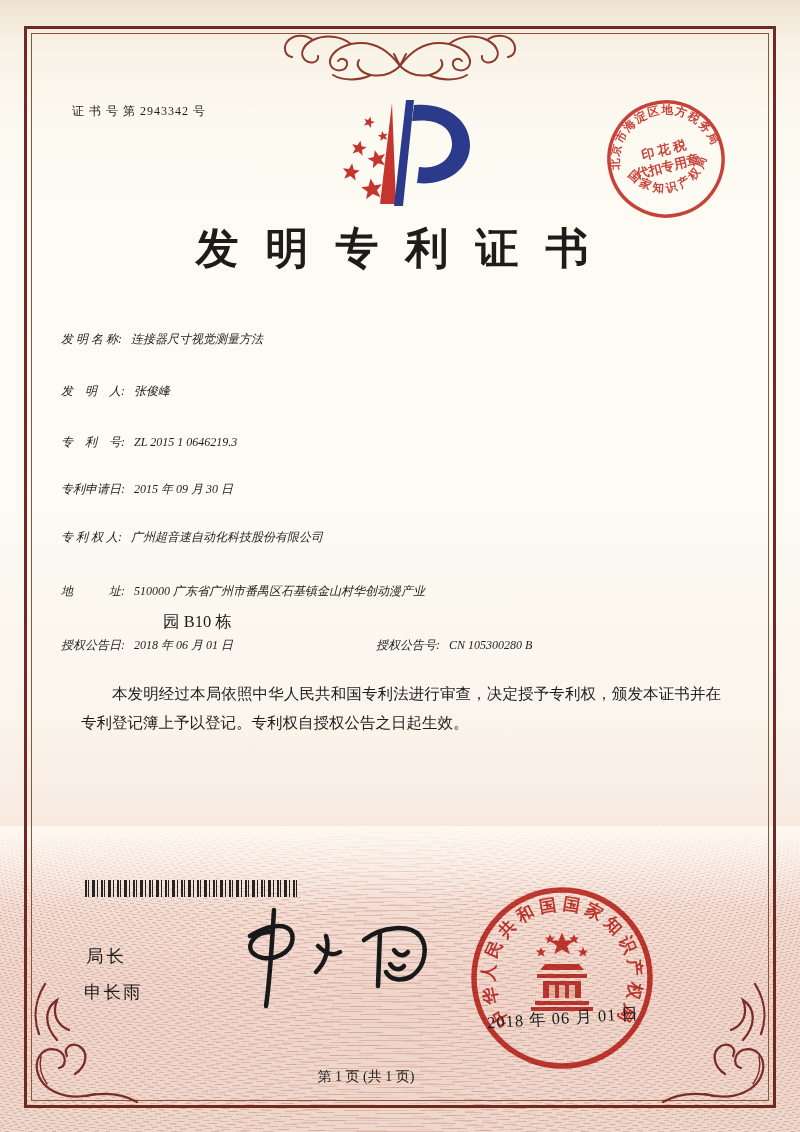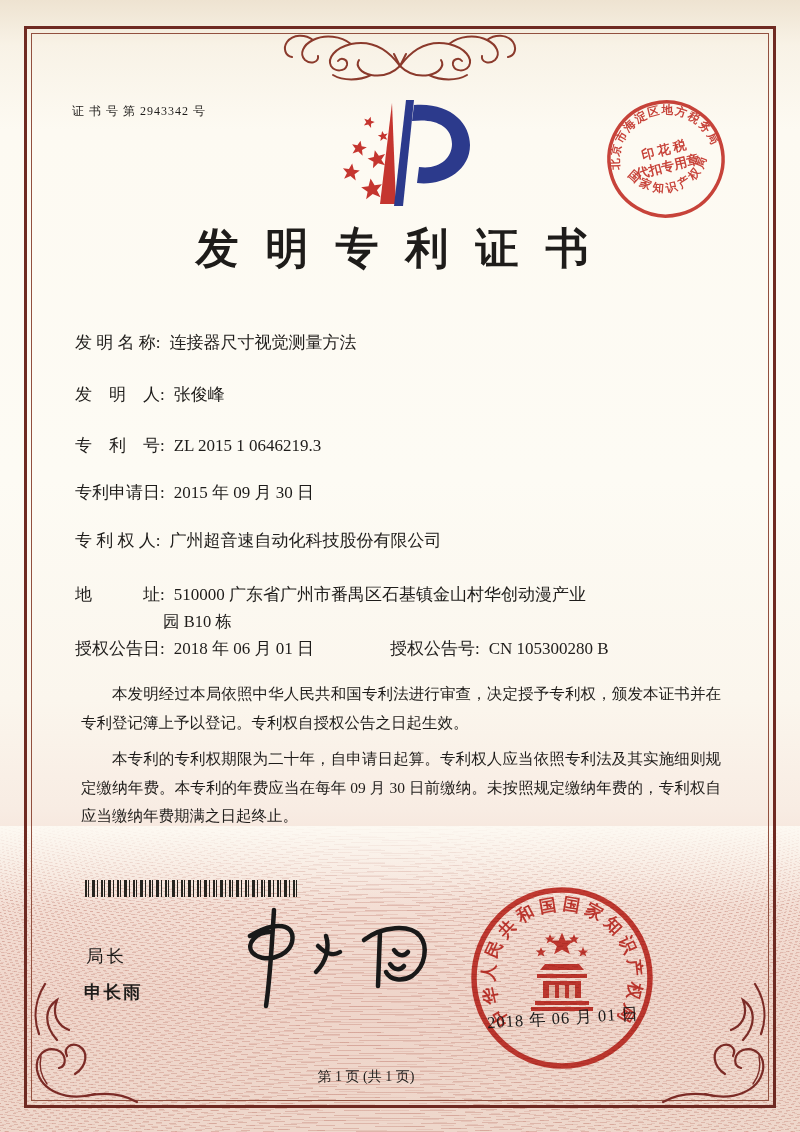--- a/index.html
+++ b/index.html
@@ -21,34 +21,34 @@
   }
   
   .frame-outer { position:absolute; left:24px; top:26px; right:24px; bottom:24px; border:3px solid #6f2a22; z-index:2; }
   .frame-inner { position:absolute; left:31px; top:33px; right:31px; bottom:31px; border:1px solid #92503f; z-index:2; }
   .abs { position:absolute; z-index:3; }
 
   .cert-number { left:72px; top:103px; font-size:12px; letter-spacing:1px; }
   .title-wrap { left:0; width:784px; top:220px; text-align:center; }
   .title-wrap span { font-size:43px; font-weight:bold; letter-spacing:27px; margin-right:-27px; }
 
-  .row { left:75px; font-size:17px; white-space:nowrap; }
+  .row { left:61px; font-size:12px; white-space:nowrap;font-style:italic; }
   .row .lbl { display:inline-block; }
   .row .val { margin-left:9px; }
   .addr2 { left:163px; font-size:16.5px; }
   .pair2 { position:absolute; left:315px; top:0; }
 
   .paras { left:73px; top:672px; width:656px; }
   .paras p { font-size:15.5px; line-height:28.6px; text-indent:2em; text-align:justify; margin:8px; }
 
   .barcode { left:85px; top:880px; width:212px; height:17px;
     background:repeating-linear-gradient(90deg,#26241f 0 2px,transparent 2px 3px,#26241f 3px 4px,transparent 4px 7px,#26241f 7px 10px,transparent 10px 12px,#26241f 12px 13px,transparent 13px 16px);
   }
   .sig-title { left:86px; top:944px; font-size:17.5px; letter-spacing:3px; }
-  .sig-name  { left:84px; top:980px; font-size:17.5px; letter-spacing:2px;font-weight:bold; }
+  .sig-name  { left:84px; top:980px; font-size:17.5px; letter-spacing:2px; }
 
   .tax-stamp { left:601px; top:94px; width:130px; height:130px; transform:rotate(-14deg); mix-blend-mode:multiply; opacity:.92; }
   .big-seal  { left:470px; top:886px; width:188px; height:188px; mix-blend-mode:multiply; opacity:.94; }
   .seal-date { left:487px; top:1007px; width:170px; font-size:16.5px; letter-spacing:1px; transform:rotate(-3.5deg); color:#1a1a1a; z-index:4; }
 
   .footer { left:0; top:1068px; width:732px; text-align:center; font-size:14px; }
 
   .top-ornament { left:50%; transform:translateX(-50%); top:28px; width:252px; height:58px; }
   .corner-bl { left:23px; top:972px; width:122px; height:138px; }
   .corner-br { right:23px; top:972px; width:122px; height:138px; transform:scaleX(-1); }
@@ -158,21 +158,20 @@
 <div class="abs addr2" style="top:611px">园 B10 栋</div>
 <div class="abs row" style="top:637px">
   <span class="lbl">授权公告日:</span><span class="val">2018 年 06 月 01 日</span>
   <span class="pair2">
     <span class="lbl">授权公告号:</span><span class="val">CN 105300280 B</span>
   </span>
 </div>
 
 <div class="abs paras">
   <p>本发明经过本局依照中华人民共和国专利法进行审查，决定授予专利权，颁发本证书并在专利登记簿上予以登记。专利权自授权公告之日起生效。</p>
-  <p>本专利的专利权期限为二十年，自申请日起算。专利权人应当依照专利法及其实施细则规定缴纳年费。本专利的年费应当在每年 09 月 30 日前缴纳。未按照规定缴纳年费的，专利权自应当缴纳年费期满之日起终止。</p>
 </div>
 
 <div class="abs barcode"></div>
 
 <div class="abs sig-title">局长</div>
 <div class="abs sig-name">申长雨</div>
 <svg class="abs signature" viewBox="0 0 220 115">
   <g stroke="#191919" fill="none" stroke-width="4.5" stroke-linecap="round">
     <path d="M28,34 C54,18 74,22 70,40 C66,56 40,62 30,50 C24,42 34,30 48,30"></path>
     <path d="M52,8 C50,40 48,78 44,104"></path>

